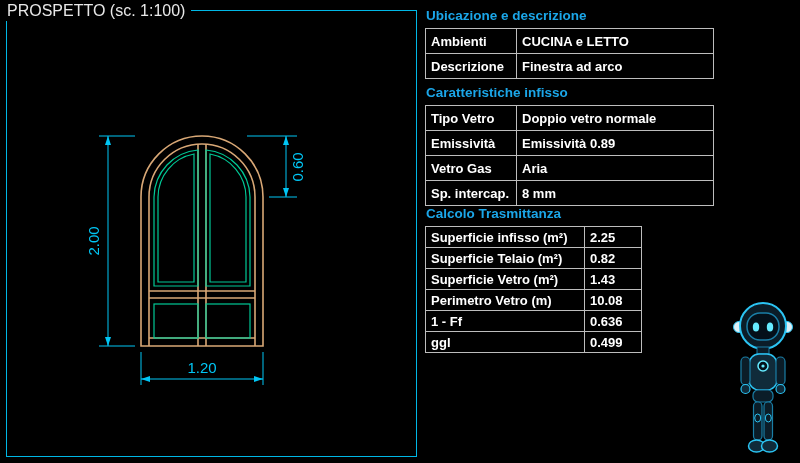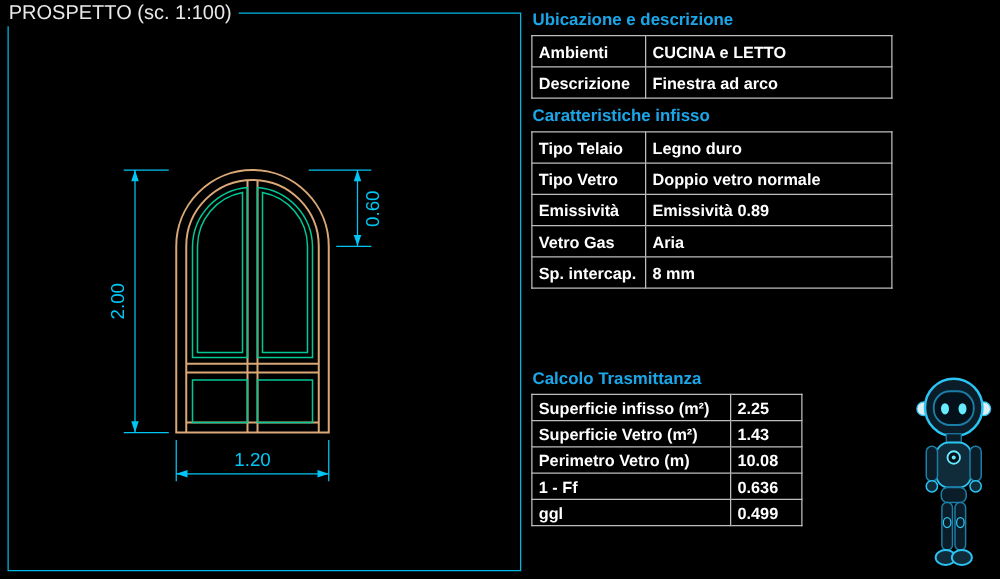--- a/index.html
+++ b/index.html
@@ -20,21 +20,21 @@
   .draw { position:absolute; left:0; top:0; }
   .draw text { font-family:"Liberation Sans", sans-serif; }
 
   
   .right-col { position:absolute; left:425px; top:8px; width:310px; }
   .sec-title {
     color:#1ba6e8; font-size:13.5px; font-weight:bold;
     margin:0 0 4px 1px; line-height:16px;
   }
   .sec-title.gap-sm { margin-top:6px; }
-  .sec-title.gap-lg { margin-top:64px; }
+  .sec-title.gap-lg { }
   table.data { border-collapse:collapse; background:#000; table-layout:fixed;font-weight:bold; }
   table.data td {
     border:1px solid #bdbdbd; color:#fff; font-size:13px;
     padding:2px 5px; white-space:nowrap; overflow:hidden; vertical-align:middle;
   }
   .tbl-main { width:289px; }
   .tbl-main td { height:20px; }
   .tbl-main td.lbl { width:80px; }
   .tbl-calc { width:217px; }
   .tbl-calc td { height:16px; }
@@ -112,24 +112,20 @@
       <tr>
         <td class="lbl">Descrizione</td>
         <td class="val">Finestra ad arco</td>
       </tr>
     </tbody>
       </table>
 
     <h2 class="sec-title gap-sm">Caratteristiche infisso</h2>
     <table class="data tbl-main">
       <tbody>
-          <tr>
-        <td class="lbl">Tipo Telaio</td>
-        <td class="val">Legno duro</td>
-      </tr>
       <tr>
         <td class="lbl">Tipo Vetro</td>
         <td class="val">Doppio vetro normale</td>
       </tr>
       <tr>
         <td class="lbl">Emissività</td>
         <td class="val">Emissività 0.89</td>
       </tr>
       <tr>
         <td class="lbl">Vetro Gas</td>
@@ -141,20 +137,24 @@
       </tr>
     </tbody>
       </table>
 
     <h2 class="sec-title gap-lg">Calcolo Trasmittanza</h2>
     <table class="data tbl-calc">
       <tbody>
           <tr>
         <td class="lbl">Superficie infisso (m²)</td>
         <td class="val">2.25</td>
+      </tr>
+      <tr>
+        <td class="lbl">Superficie Telaio (m²)</td>
+        <td class="val">0.82</td>
       </tr>
       <tr>
         <td class="lbl">Superficie Vetro (m²)</td>
         <td class="val">1.43</td>
       </tr>
       <tr>
         <td class="lbl">Perimetro Vetro (m)</td>
         <td class="val">10.08</td>
       </tr>
       <tr>

